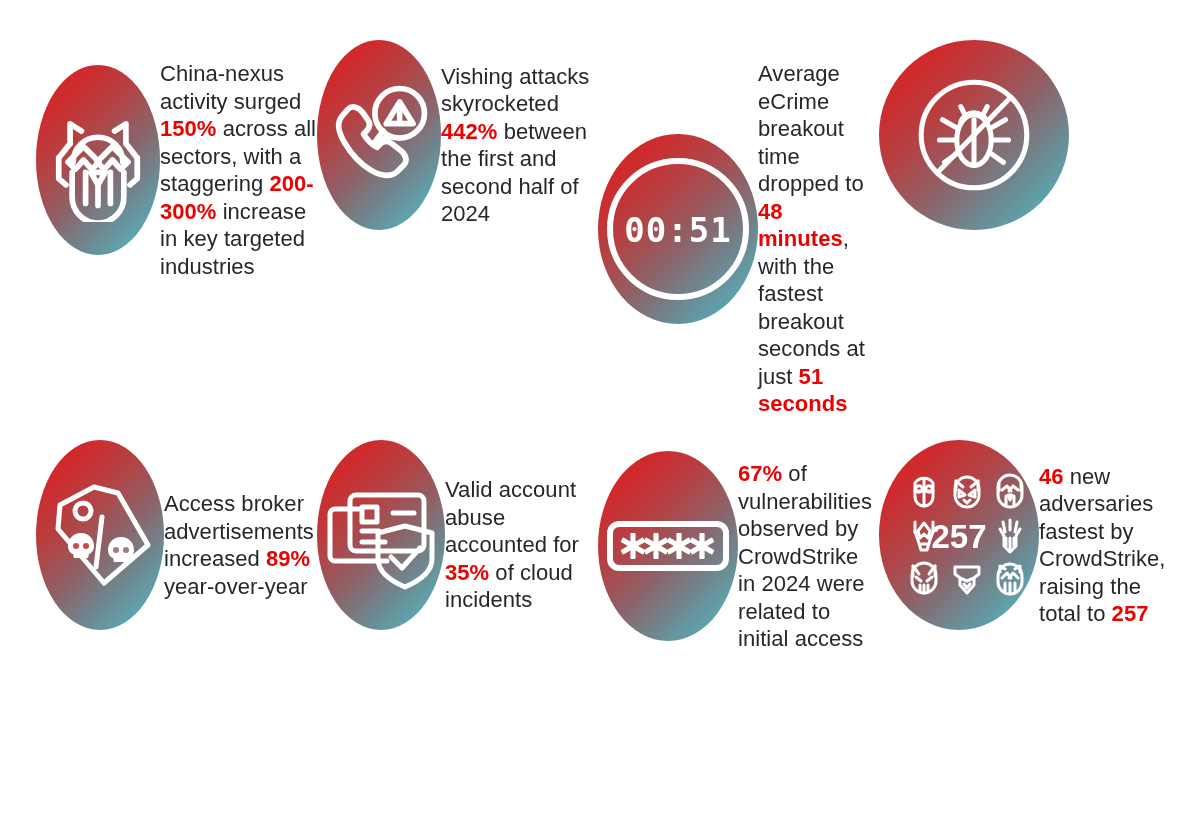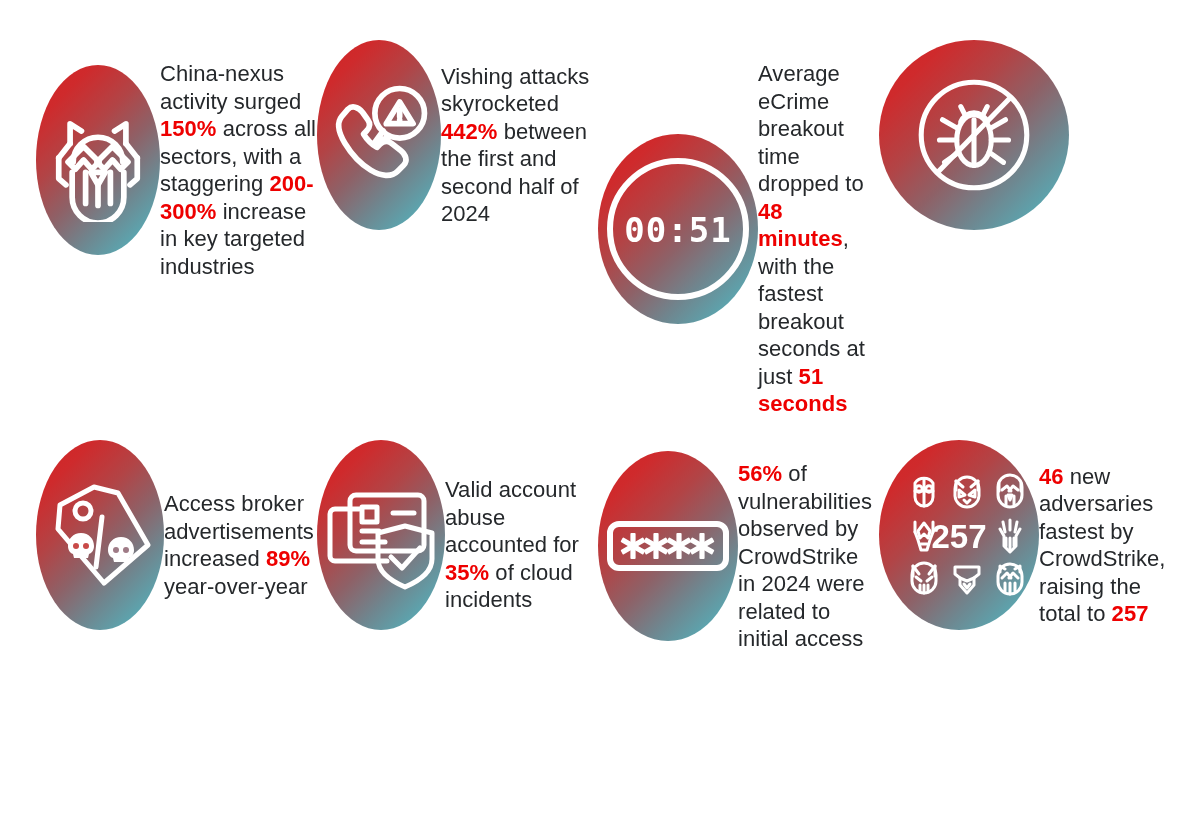--- a/index.html
+++ b/index.html
@@ -233,21 +233,21 @@
             </g>
             <g transform="translate(104,70)">
               <rect x="-2.6" y="-13" width="5.2" height="26" rx="1"></rect>
               <rect x="-2.6" y="-13" width="5.2" height="26" rx="1" transform="rotate(60)"></rect>
               <rect x="-2.6" y="-13" width="5.2" height="26" rx="1" transform="rotate(120)"></rect>
             </g>
           </g>
         </svg>
       </div>
       <div class="caption">
-        <span class="hl">56%</span><span> of vulnerabilities observed by CrowdStrike in 2024 were related to initial access</span>
+        <span class="hl">67%</span><span> of vulnerabilities observed by CrowdStrike in 2024 were related to initial access</span>
       </div>
     </div>
 
     <div class="stat-cell">
       <div class="icon-circle">
         <svg width="160" height="160" viewBox="0 0 160 160" aria-hidden="true">
           <g fill="none" stroke="#ffffff" stroke-width="3" stroke-linejoin="round" stroke-linecap="round">
 
             <g transform="translate(30,22)">
               <path d="M6 6 A11 11 0 0 1 24 6 L24 20 A9 9 0 0 1 15 29 A9 9 0 0 1 6 20 Z"></path>

